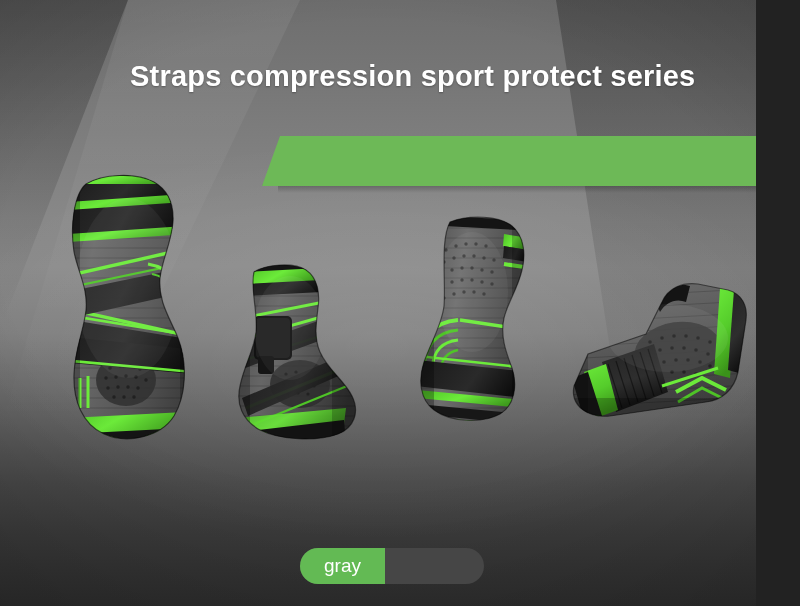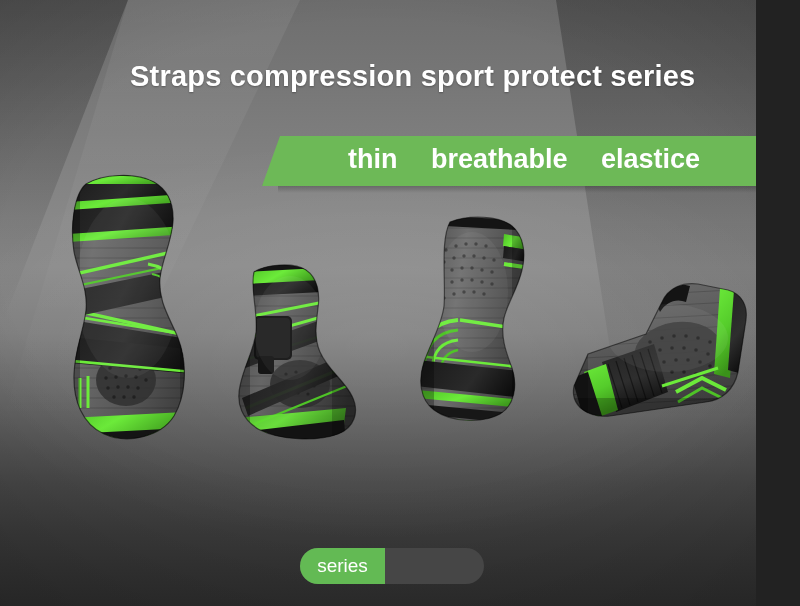--- a/index.html
+++ b/index.html
@@ -462,23 +462,18 @@
                C30 150 12 138 16 118 Z" fill="none" stroke="#000" stroke-width="1.2" opacity="0.5"></path>
     </svg>
   </div>
 
   <div class="bg-vignette"></div>
 
   <div class="headline">Straps compression sport protect series</div>
 
   <div class="ribbon"></div>
   <div class="ribbon-shadow"></div>
-  <div class="ribbon-text">
-    <span>thin</span>
-    <span>breathable</span>
-    <span>elastice</span>
+
+  <div class="pill">
+    <div class="pill-half pill-green">gray</div>
   </div>
 
-  <div class="pill">
-    <div class="pill-half pill-green">series</div>
-  </div>
-
 </div>
 
 </body></html>

